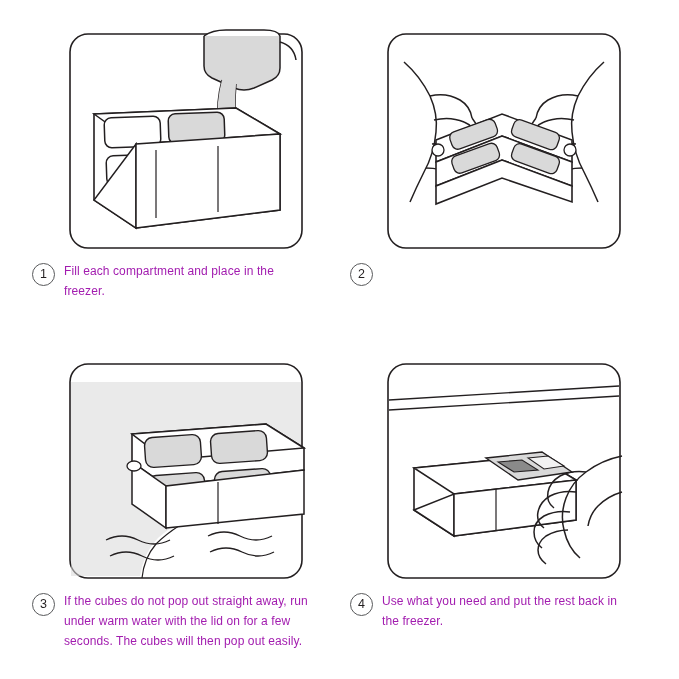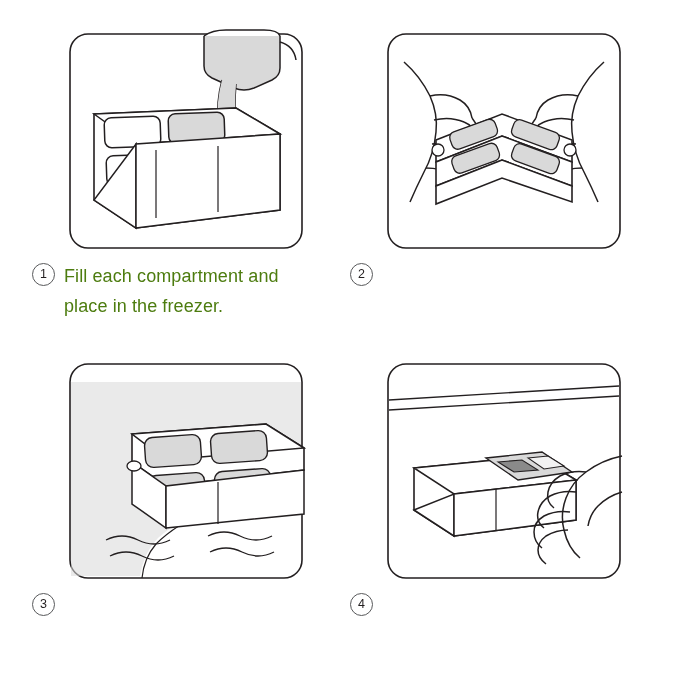--- a/index.html
+++ b/index.html
@@ -53,23 +53,23 @@
     border-radius: 50%;
     font-size: 12.5px;
     line-height: 21px;
     text-align: center;
     color: #231f20;
     margin-right: 9px;
     margin-top: 1px;
     background: #fff;
   }
   .step-text {
-    font-size: 18px;
+    font-size: 12px;
     line-height: 1.65;
-    color: #4d7c0f;
+    color: #a21caf;
     letter-spacing: 0.1px;
     max-width: 248px;
   }
   .panel-bl .step-text, .panel-br .step-text { max-width: 252px; }
 </style>
 </head>
 <body>
 
 <div class="sheet">
 
@@ -162,20 +162,21 @@
         <ellipse cx="76" cy="114" rx="7" ry="5" stroke="#231f20" stroke-width="1.3" fill="#ffffff"></ellipse>
 
         <path d="M48 188 Q64 180 80 188 Q96 196 112 188" stroke="#231f20" stroke-width="1.3" fill="none"></path>
         <path d="M150 184 Q166 176 182 184 Q198 192 214 184" stroke="#231f20" stroke-width="1.3" fill="none"></path>
         <path d="M52 204 Q68 196 84 204 Q100 212 116 204" stroke="#231f20" stroke-width="1.3" fill="none"></path>
         <path d="M152 200 Q168 192 184 200 Q200 208 216 200" stroke="#231f20" stroke-width="1.3" fill="none"></path>
       </svg>
     </div>
     <div class="caption">
       <div class="step-num">3</div>
+      <div class="step-text">If the cubes do not pop out straight away, run under warm water with the lid on for a few seconds. The cubes will then pop out easily.</div>
     </div>
   </div>
 
   <div class="panel panel-br">
     <div class="illus">
       <svg width="256" height="232" viewBox="0 0 256 232" fill="none" xmlns="http://www.w3.org/2000/svg">
         <path d="M30 12 H226 A18 18 0 0 1 244 30 V208 A18 18 0 0 1 226 226 H30 A18 18 0 0 1 12 208 V30 A18 18 0 0 1 30 12 Z" stroke="#231f20" stroke-width="1.6" fill="none"></path>
 
         <path d="M13 48 L243 34" stroke="#231f20" stroke-width="1.3"></path>
         <path d="M13 58 L243 44" stroke="#231f20" stroke-width="1.3"></path>
@@ -194,16 +195,17 @@
         <path d="M246 104 Q226 108 210 120 Q196 130 190 146 Q184 162 188 178 Q192 196 204 206" stroke="#231f20" stroke-width="1.5" fill="none"></path>
         <path d="M210 120 Q196 118 184 124 Q174 130 172 140 Q170 150 178 156" stroke="#231f20" stroke-width="1.5" fill="none"></path>
         <path d="M200 140 Q186 138 174 144 Q164 150 162 160 Q160 170 168 176" stroke="#231f20" stroke-width="1.5" fill="none"></path>
         <path d="M194 160 Q180 158 168 164 Q158 170 158 180 Q158 190 166 196" stroke="#231f20" stroke-width="1.5" fill="none"></path>
         <path d="M192 178 Q180 178 170 184 Q162 190 162 198 Q162 206 170 212" stroke="#231f20" stroke-width="1.5" fill="none"></path>
         <path d="M246 140 Q232 144 222 154 Q214 162 212 174" stroke="#231f20" stroke-width="1.5" fill="none"></path>
       </svg>
     </div>
     <div class="caption">
       <div class="step-num">4</div>
+      <div class="step-text">Use what you need and put the rest back in the freezer.</div>
     </div>
   </div>
 
 </div>
 
 </body></html>

